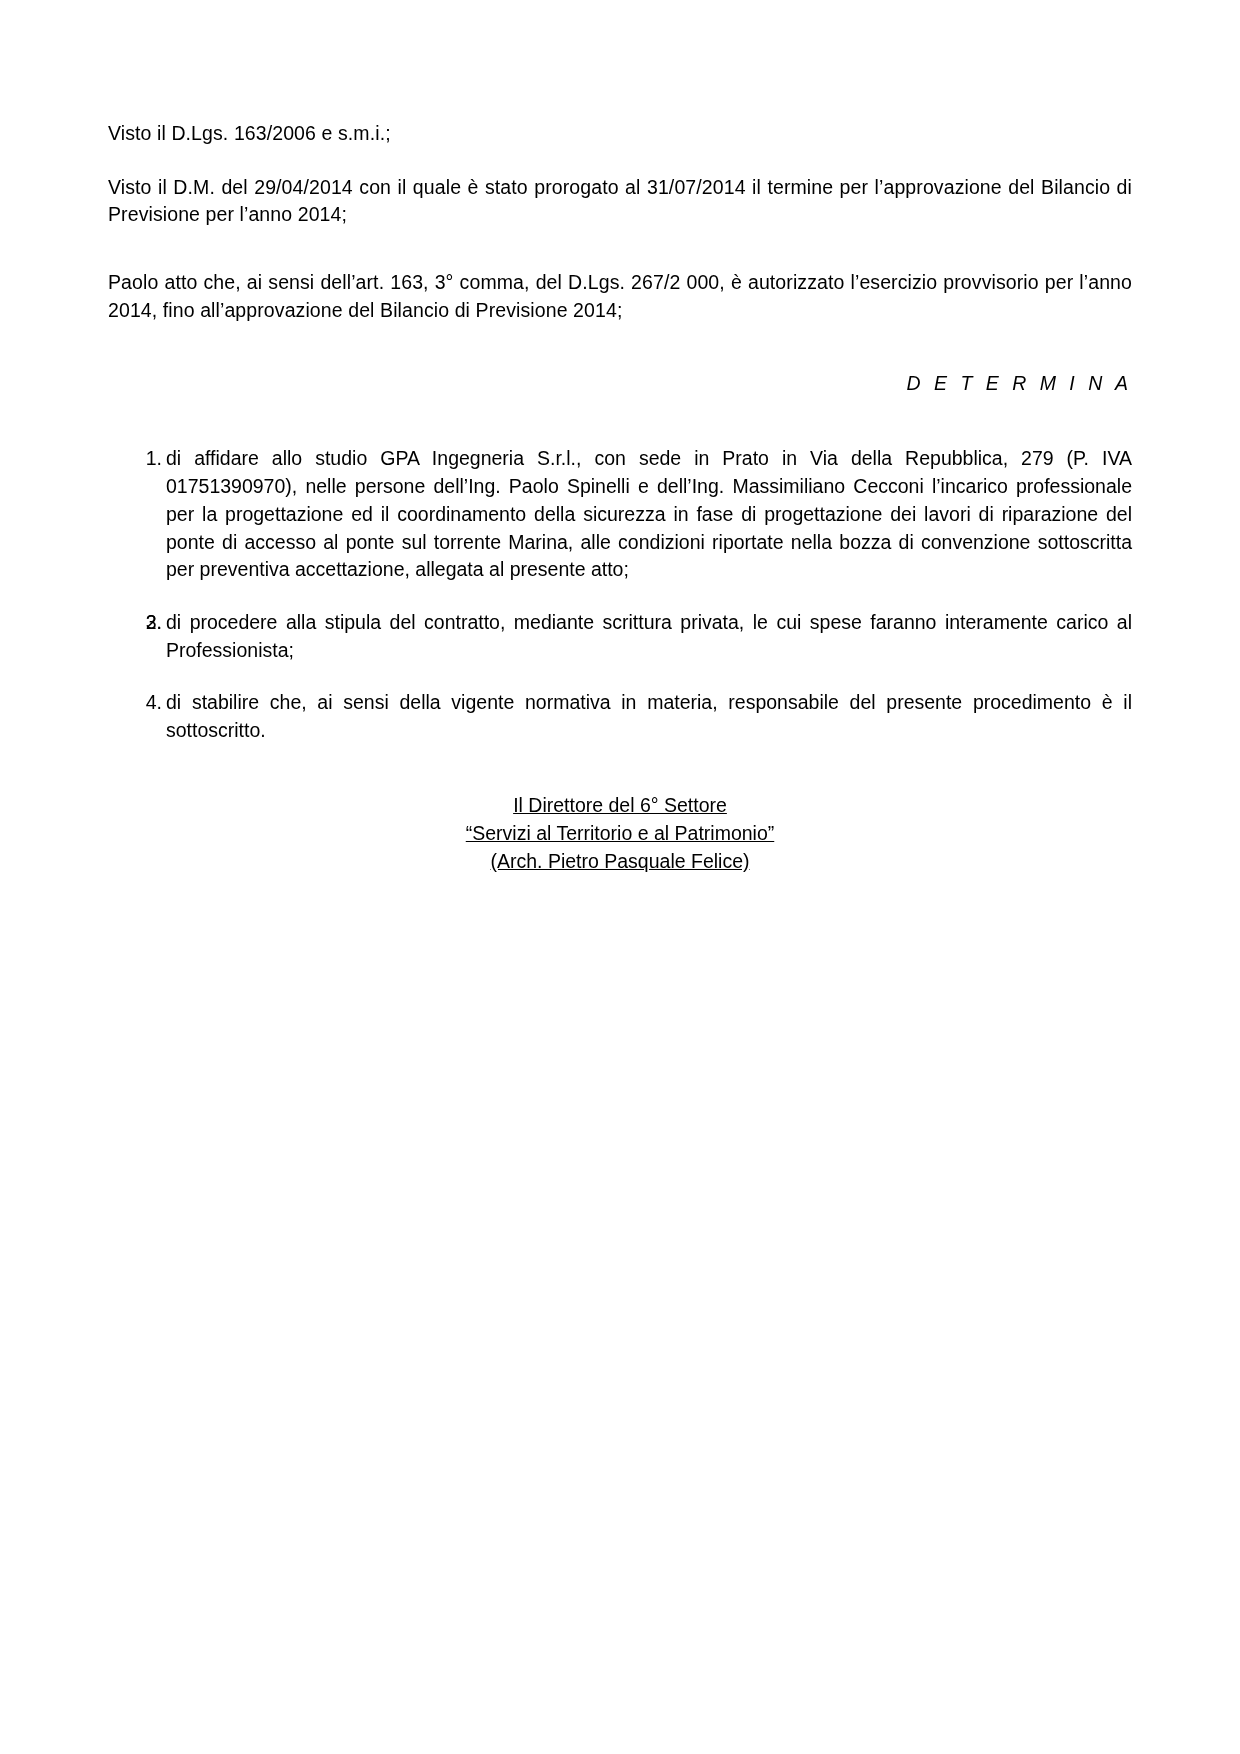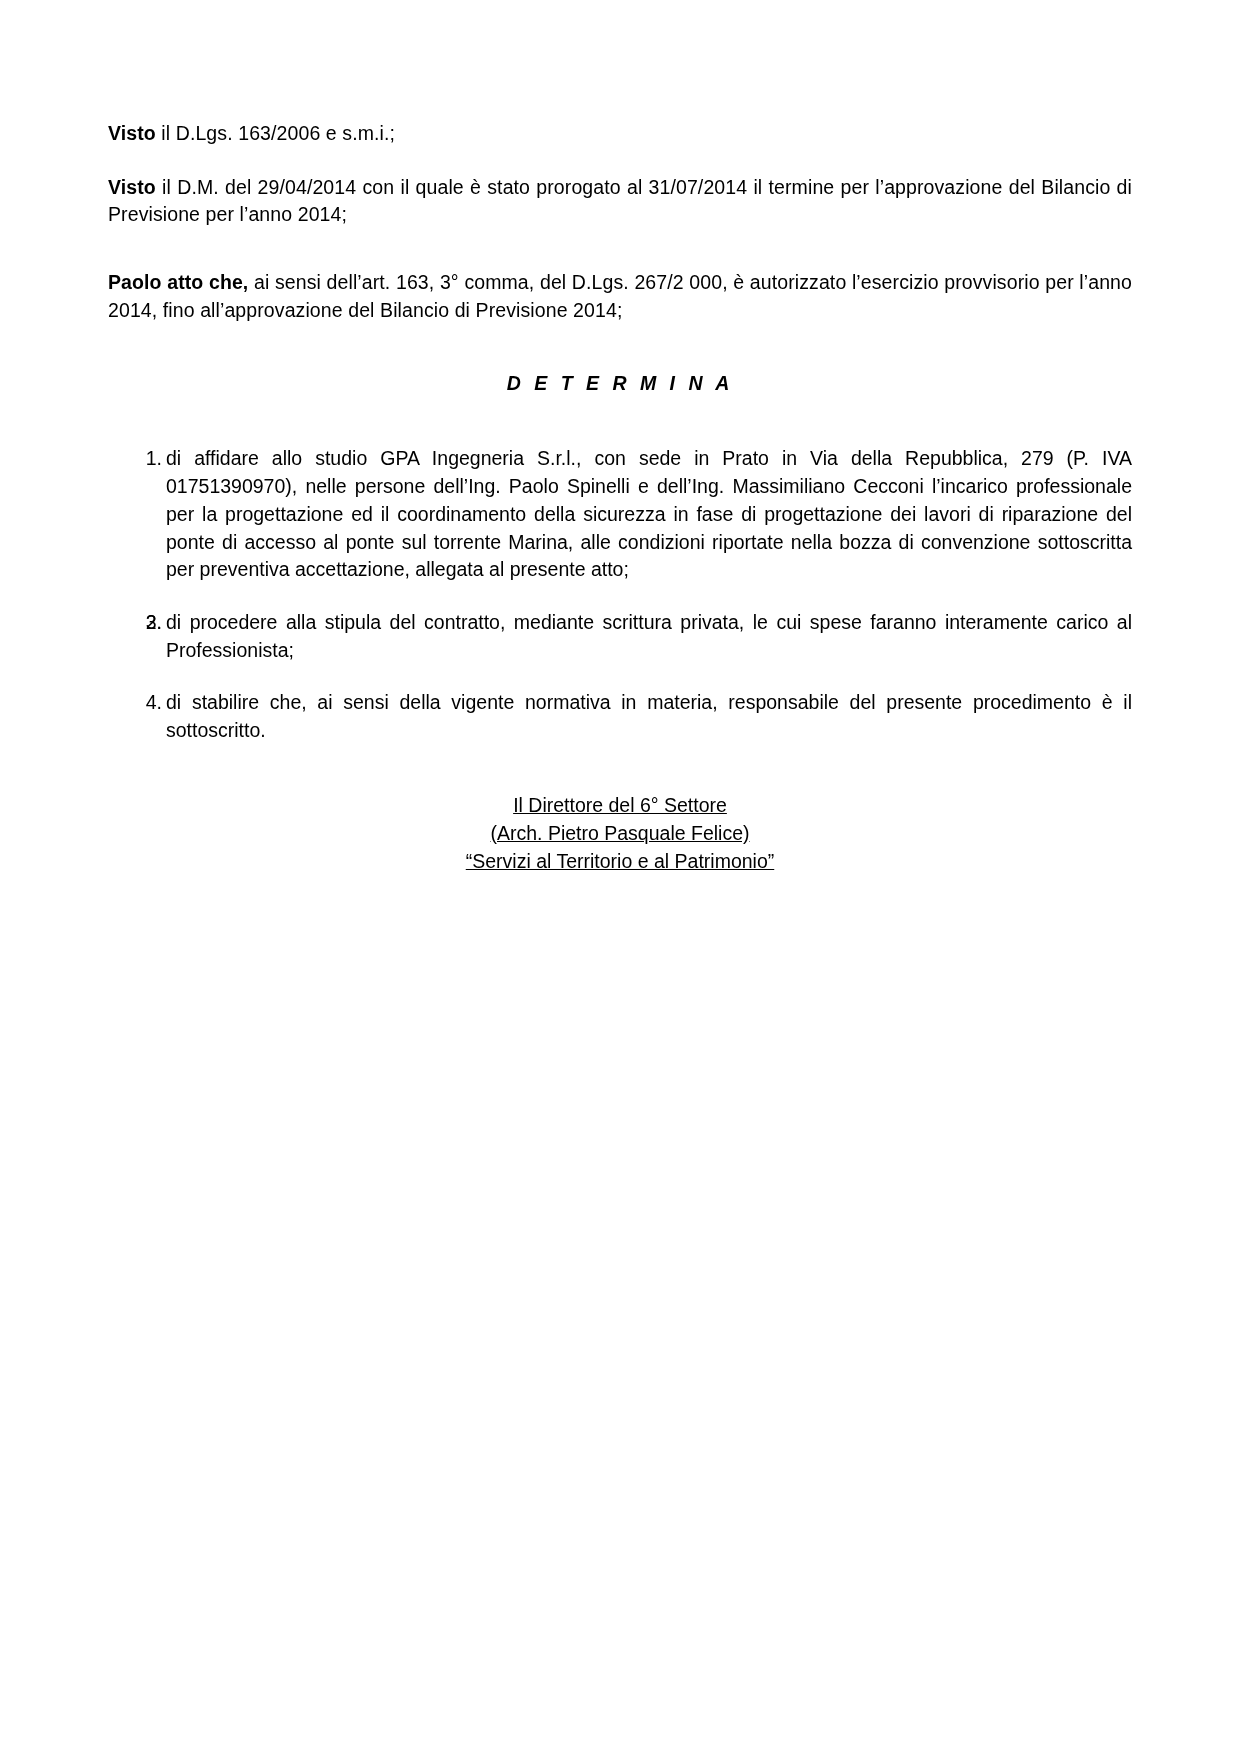--- a/index.html
+++ b/index.html
@@ -26,29 +26,29 @@
     padding: 120px 108px 0 108px;
   }
   .para {
     font-size: 19.5px;
     line-height: 1.42;
     text-align: justify;
     margin: 0 0 26px 0;
     letter-spacing: 0.1px;
   }
   .lead {
-    font-weight: bold;
+    font-weight: normal;
   }
   .gap-large {
     margin-bottom: 40px;
   }
   .determina {
-    text-align: center;
+    text-align: right;
     font-size: 19.5px;
-    font-weight: bold;
+    font-weight: normal;
     font-style: italic;
     letter-spacing: 4px;
     margin: 48px 0 50px 0;
   }
   ol.items {
     margin: 0;
     padding: 0;
     list-style: none;
   }
   ol.items li {
@@ -108,17 +108,17 @@
     <li>
       <span class="num">3.</span><span>di procedere alla stipula del contratto, mediante scrittura privata, le cui spese faranno interamente carico al Professionista;</span>
     </li>
     <li>
       <span class="num">4.</span><span>di stabilire che, ai sensi della vigente normativa in materia, responsabile del presente procedimento è il sottoscritto.</span>
     </li>
   </ol>
 
   <div class="signature">
     <div>Il Direttore del 6° Settore</div>
+    <div>“Servizi al Territorio e al Patrimonio”</div>
     <div>(Arch. Pietro Pasquale Felice)</div>
-    <div>“Servizi al Territorio e al Patrimonio”</div>
   </div>
 
 </div>
 
 </body></html>

